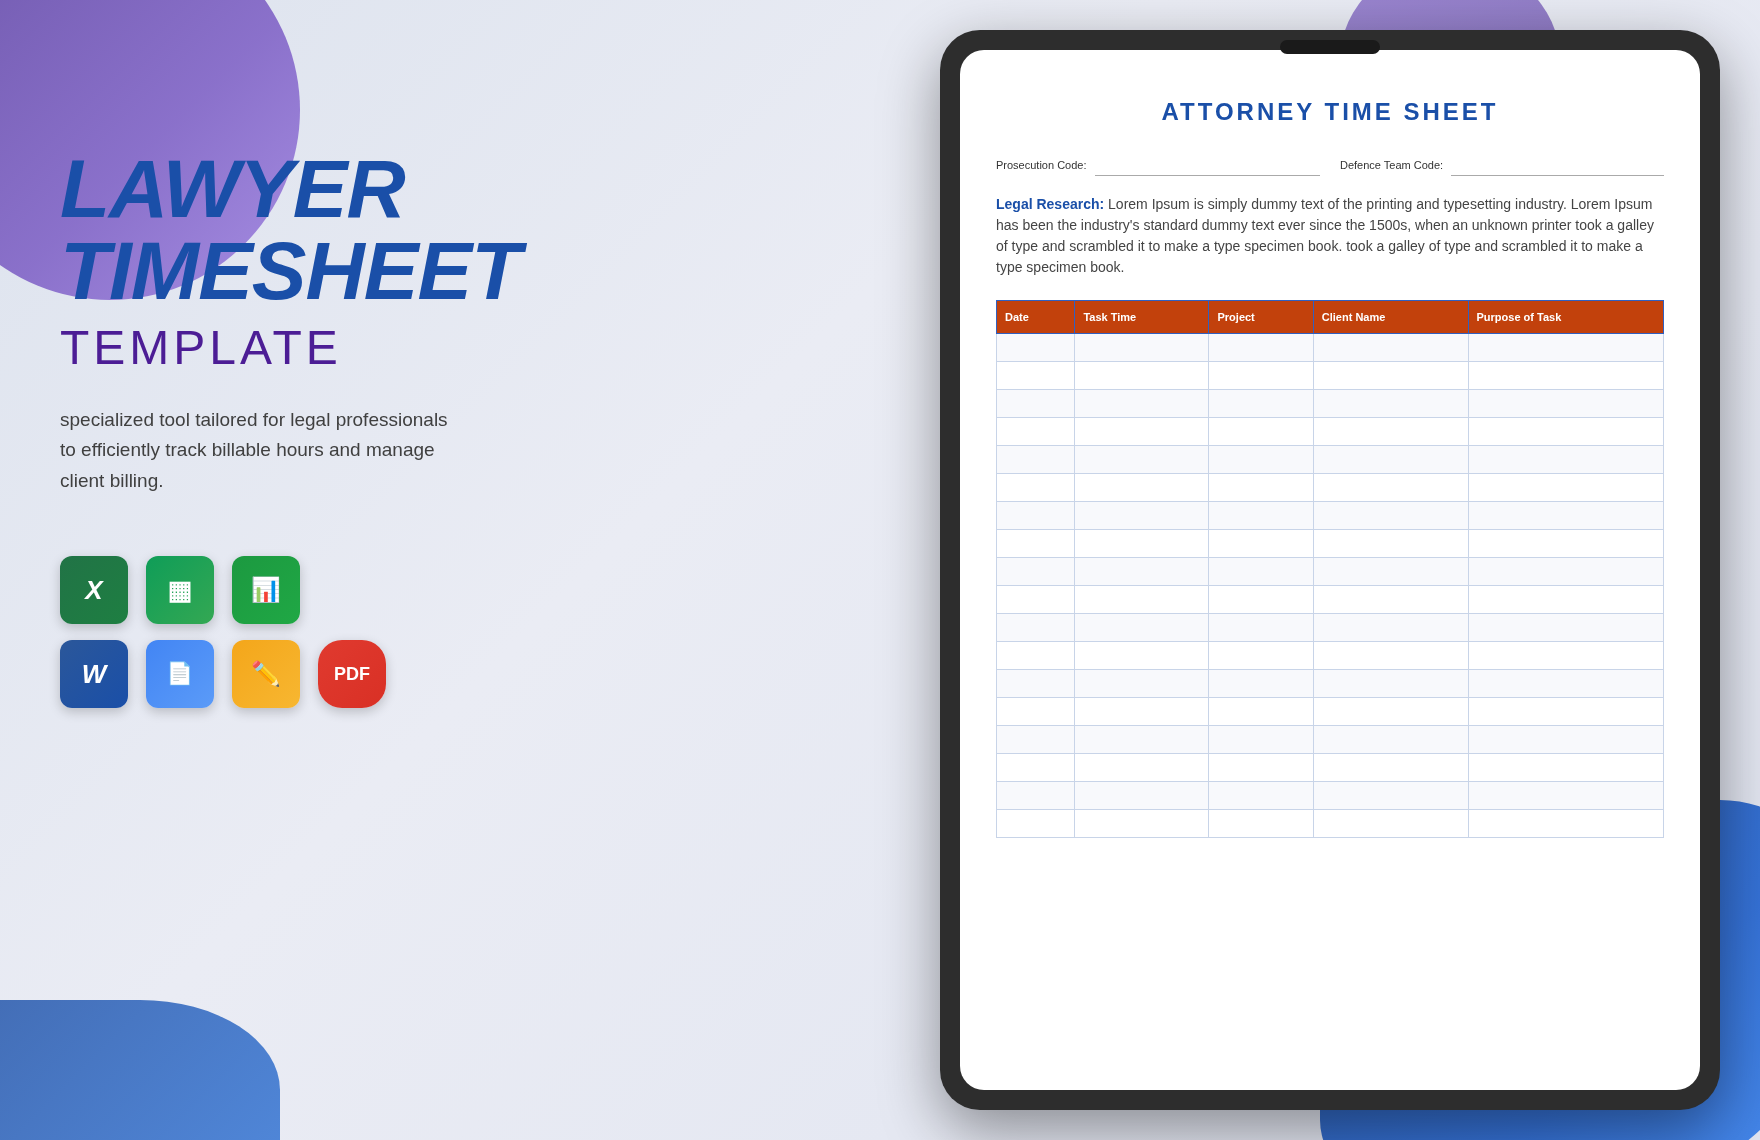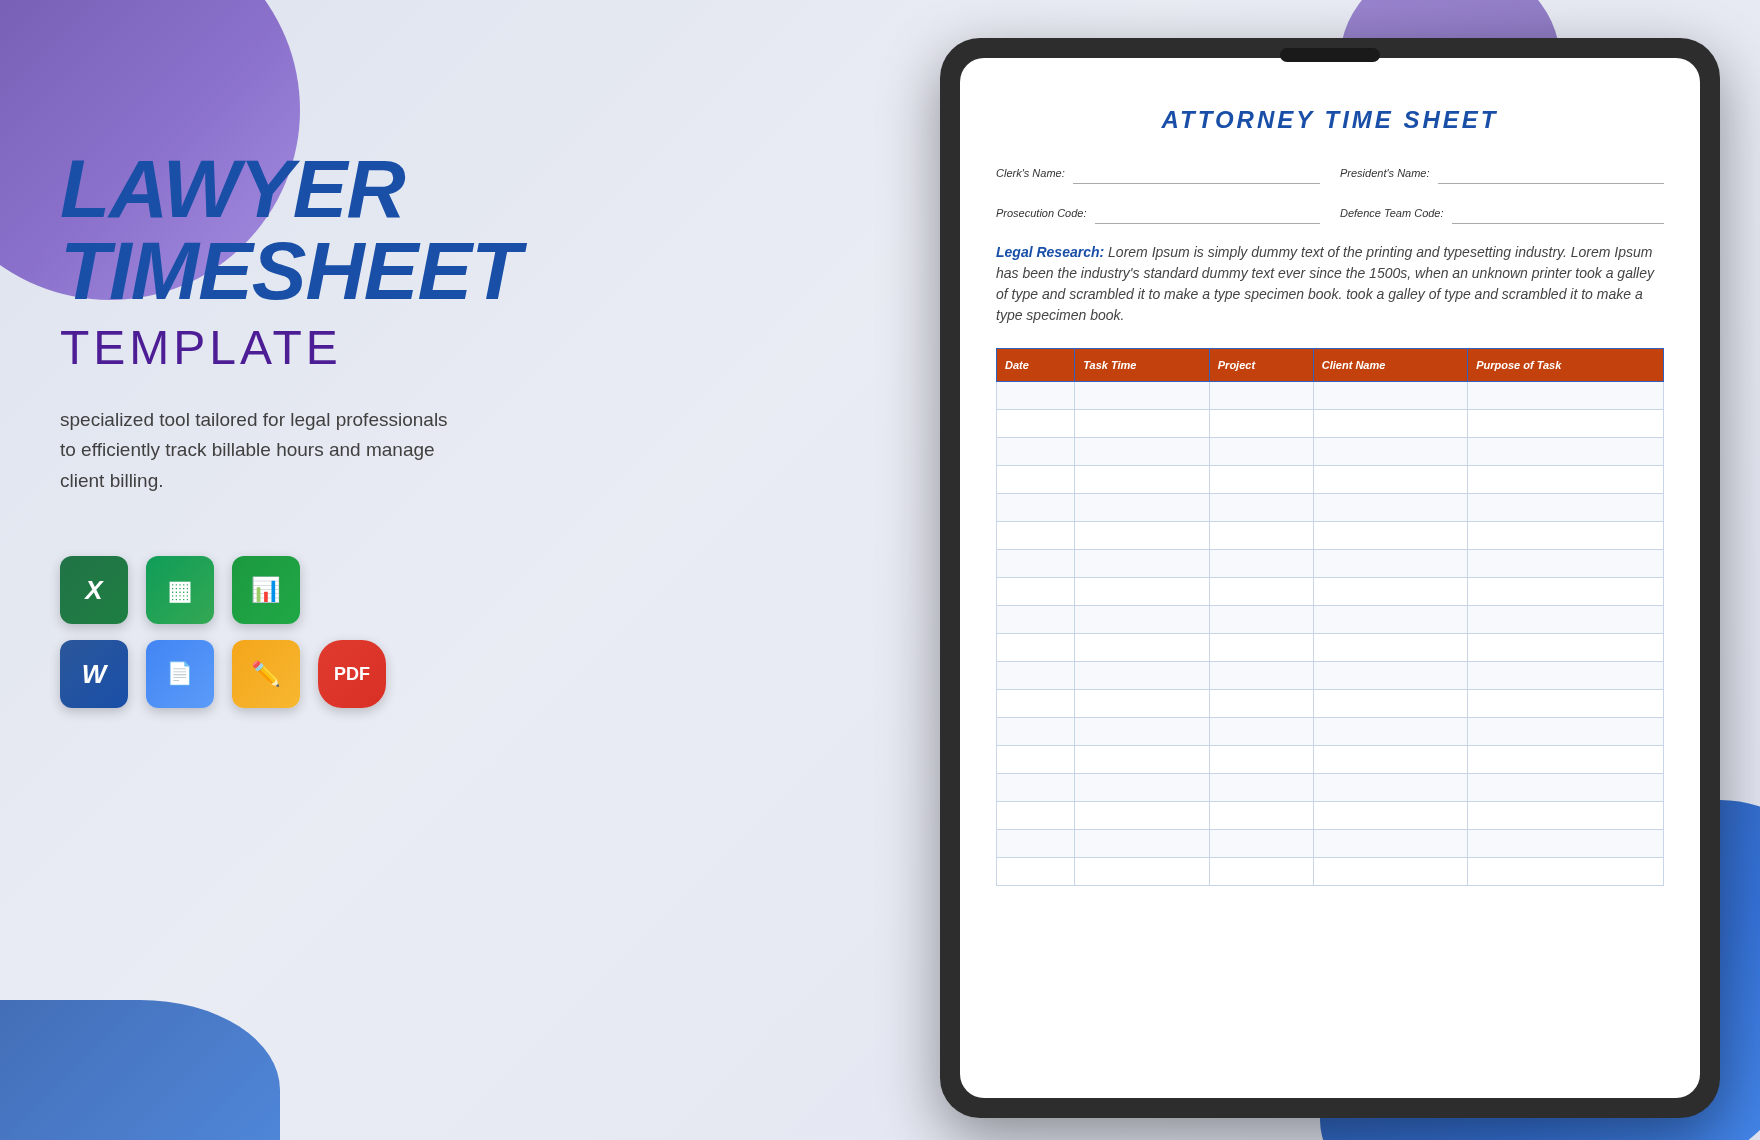--- a/index.html
+++ b/index.html
@@ -144,24 +144,23 @@
     }
     .app-icon-text {
       font-size: 18px;
       font-weight: 900;
     }
 
     
     .device-wrapper {
       position: absolute;
       right: 40px;
-      top: 38px;
+      top: 30px;
       width: 780px;
       height: 1080px;
-      font-style: italic;
     }
 
     .device-frame {
       width: 100%;
       height: 100%;
       background: #2d2d2d;
       border-radius: 40px;
       padding: 20px;
       box-shadow: 0 20px 60px rgba(0,0,0,0.4);
       position: relative;
@@ -331,30 +330,20 @@
 </div>
 
 <div class="device-wrapper">
   <div class="device-frame">
     <div class="device-camera"></div>
     <div class="device-screen">
       <div class="timesheet-content">
 
         <div class="timesheet-title">ATTORNEY TIME SHEET</div>
 
-        <div class="form-row">
-          <div class="form-field">
-            <span class="form-field-label">Clerk's Name:</span>
-            <div class="form-field-input"></div>
-          </div>
-          <div class="form-field">
-            <span class="form-field-label">President's Name:</span>
-            <div class="form-field-input"></div>
-          </div>
-        </div>
 
         <div class="form-row">
           <div class="form-field">
             <span class="form-field-label">Prosecution Code:</span>
             <div class="form-field-input"></div>
           </div>
           <div class="form-field">
             <span class="form-field-label">Defence Team Code:</span>
             <div class="form-field-input"></div>
           </div>

